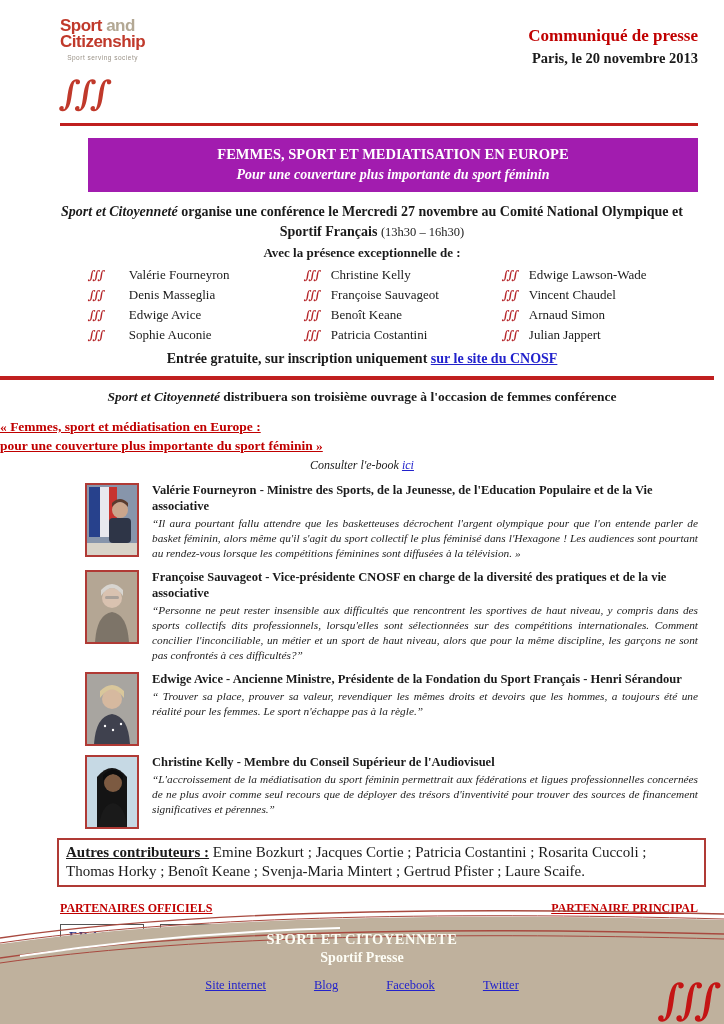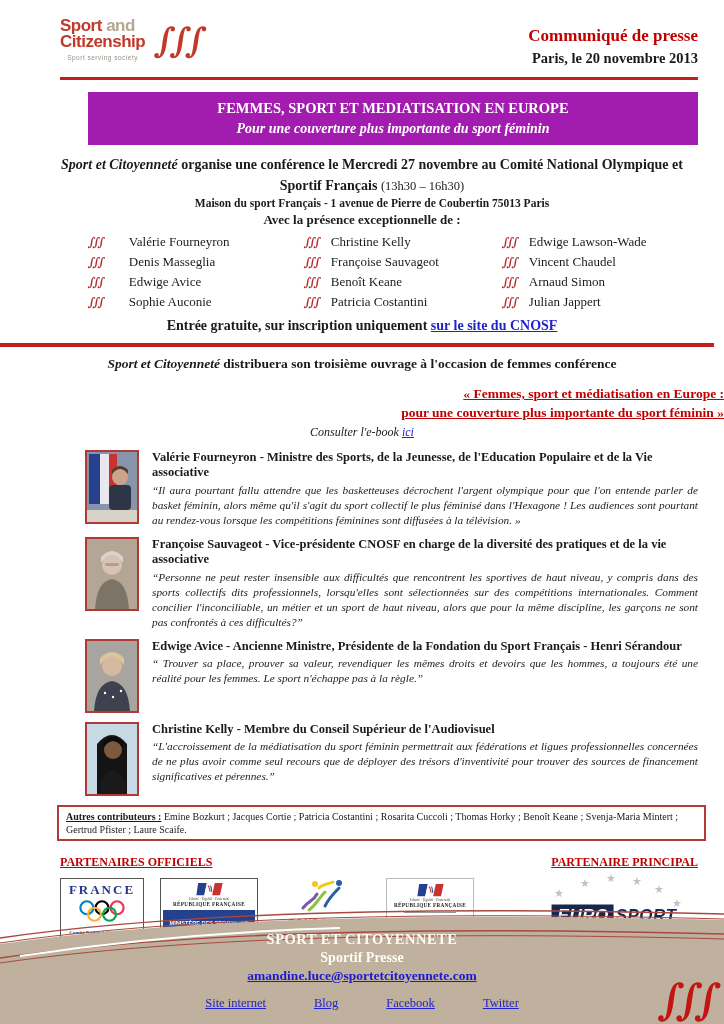--- a/index.html
+++ b/index.html
@@ -5,21 +5,21 @@
   html,body{margin:0;padding:0;}
   body{
     width:724px;height:1024px;background:#ffffff;position:relative;overflow:hidden;
     font-family:"Liberation Serif", serif;color:#1a1a1a;
   }
   .page{width:724px;height:1024px;position:relative;}
 
   
   .header{display:flex;justify-content:space-between;align-items:flex-start;
           padding:18px 26px 0 60px;}
-  .logos{display:flex;align-items:flex-start;gap:10px;}
+  .logos{display:flex;align-items:flex-start;gap:10px;flex-direction:column;}
   .logo-block{text-align:center;font-family:"Liberation Sans", sans-serif;}
   .logo-lines{font-weight:bold;font-size:17px;line-height:0.95;letter-spacing:-0.5px;color:#c0392b;text-align:left;}
   .logo-lines .alt{color:#b3a894;}
   .logo-tag{font-size:6.5px;color:#9a9287;margin-top:4px;letter-spacing:0.5px;}
   .sc-mark{font-weight:bold;color:#c0392b;font-size:34px;line-height:40px;letter-spacing:-4px;
            font-family:"DejaVu Serif", serif;transform:skewX(-6deg);display:inline-block;margin-top:2px;}
   .header-right{text-align:right;padding-top:8px;}
   .doc-type{color:#c00000;font-weight:bold;font-size:17px;}
   .dateline{font-weight:bold;font-size:14.5px;margin-top:4px;}
   .header-rule{border:none;border-top:3px solid #c01f1f;margin:10px 26px 0 60px;}
@@ -46,39 +46,39 @@
   .col1 .attendee{gap:26px;}
   .mark-sm{font-weight:bold;color:#b5262a;font-size:12px;letter-spacing:-2px;
            font-family:"DejaVu Serif", serif;display:inline-block;transform:skewX(-6deg);}
   .entry{text-align:center;font-weight:bold;font-size:14px;margin-top:8px;}
   a, .link{color:#2222cc;text-decoration:underline;cursor:pointer;}
   .thick-rule{border:none;border-top:4px solid #c01f1f;margin:9px 10px 0 0;}
 
   
   .dist-line{text-align:center;font-weight:bold;font-size:13.5px;margin-top:9px;}
   .dist-line .org{font-style:italic;}
-  .book-title{text-align:right;color:#c00000;font-weight:bold;font-size:13.5px;
+  .book-title{text-align:left;color:#c00000;font-weight:bold;font-size:13.5px;
               margin-top:13px;line-height:1.4;}
   .book-title span{text-decoration:underline;}
   .ebook{text-align:center;font-style:italic;font-size:12px;margin-top:2px;}
 
   
   .speakers{margin:10px 26px 0 85px;}
   .speaker{display:flex;gap:13px;margin-bottom:9px;}
   .photo{width:50px;height:70px;border:2px solid #b03a35;flex:none;}
   .photo svg{display:block;width:100%;height:100%;}
   .sp-text{flex:1;}
   .sp-head{font-size:12.5px;line-height:1.25;}
   .sp-name{font-weight:bold;}
   .sp-title{font-weight:bold;}
   .sp-quote{font-style:italic;font-size:11.3px;line-height:1.32;text-align:justify;margin-top:2px;color:#222;}
 
   
   .contrib{border:2px solid #b03a35;margin:4px 18px 0 57px;padding:3px 7px;
-           font-size:10px;line-height:1.3;}
+           font-size:15px;line-height:1.3;}
   .contrib .label{font-weight:bold;text-decoration:underline;}
 
   
   .partner-heads{display:flex;justify-content:space-between;margin:14px 26px 6px 60px;}
   .partner-head{color:#c00000;font-weight:bold;font-size:12px;text-decoration:underline;}
   .logo-row{display:flex;align-items:flex-start;margin:8px 26px 0 60px;}
   .logo-left{display:flex;gap:16px;align-items:flex-start;}
   .pbox{background:#fff;border:1px solid #555;text-align:center;padding:3px 2px;}
   .cnosf{width:78px;height:78px;}
   .cnosf-country{color:#27348b;font-weight:bold;font-size:13px;letter-spacing:2px;font-family:"Liberation Serif", serif;}
@@ -149,21 +149,20 @@
 
   <div class="banner">
     <div class="banner-title">FEMMES, SPORT ET MEDIATISATION EN EUROPE</div>
     <div class="banner-sub">Pour une couverture plus importante du sport féminin</div>
   </div>
 
   <div class="intro">
     <div class="intro-line">
       <span class="org">Sport et Citoyenneté</span><span> organise une conférence le Mercredi 27 novembre au Comité National Olympique et Sportif Français </span><span class="time">(13h30 – 16h30)</span>
     </div>
-    <div class="address">Maison du sport Français - 1 avenue de Pierre de Coubertin 75013 Paris</div>
   </div>
 
   <div class="att-heading">Avec la présence exceptionnelle de :</div>
   <div class="cols">
     <div class="col col1">
       <div class="attendee">
           <span class="mark-sm">∫∫∫</span>
           <span>Valérie Fourneyron</span>
         </div>
       <div class="attendee">
@@ -403,21 +402,20 @@
       <path d="M0,34 C180,8 430,2 724,10 L724,114 L0,114 Z" fill="#bfb19d"></path>
       <path d="M0,28 C180,2 430,-4 724,4" stroke="#a8493f" stroke-width="1.4" fill="none"></path>
       <path d="M0,33 C180,7 430,1 724,9" stroke="#a8493f" stroke-width="1" fill="none"></path>
       <path d="M0,48 C180,22 430,16 724,24" stroke="#a8493f" stroke-width="1.4" fill="none"></path>
       <path d="M0,53 C180,27 430,21 724,29" stroke="#a8493f" stroke-width="1" fill="none"></path>
       <path d="M20,46 C140,28 240,21 340,18" stroke="#ffffff" stroke-width="2" fill="none"></path>
     </svg>
     <div class="footer-content">
       <div class="f-org">SPORT ET CITOYENNETE</div>
       <div class="f-contact">Sportif Presse</div>
-      <a class="f-email link">amandine.luce@sportetcitoyennete.com</a>
       <div class="f-links">
         <a class="link">Site internet</a>
         <a class="link">Blog</a>
         <a class="link">Facebook</a>
         <a class="link">Twitter</a>
       </div>
     </div>
     <div class="f-ball">∫∫∫</div>
   </div>
 

